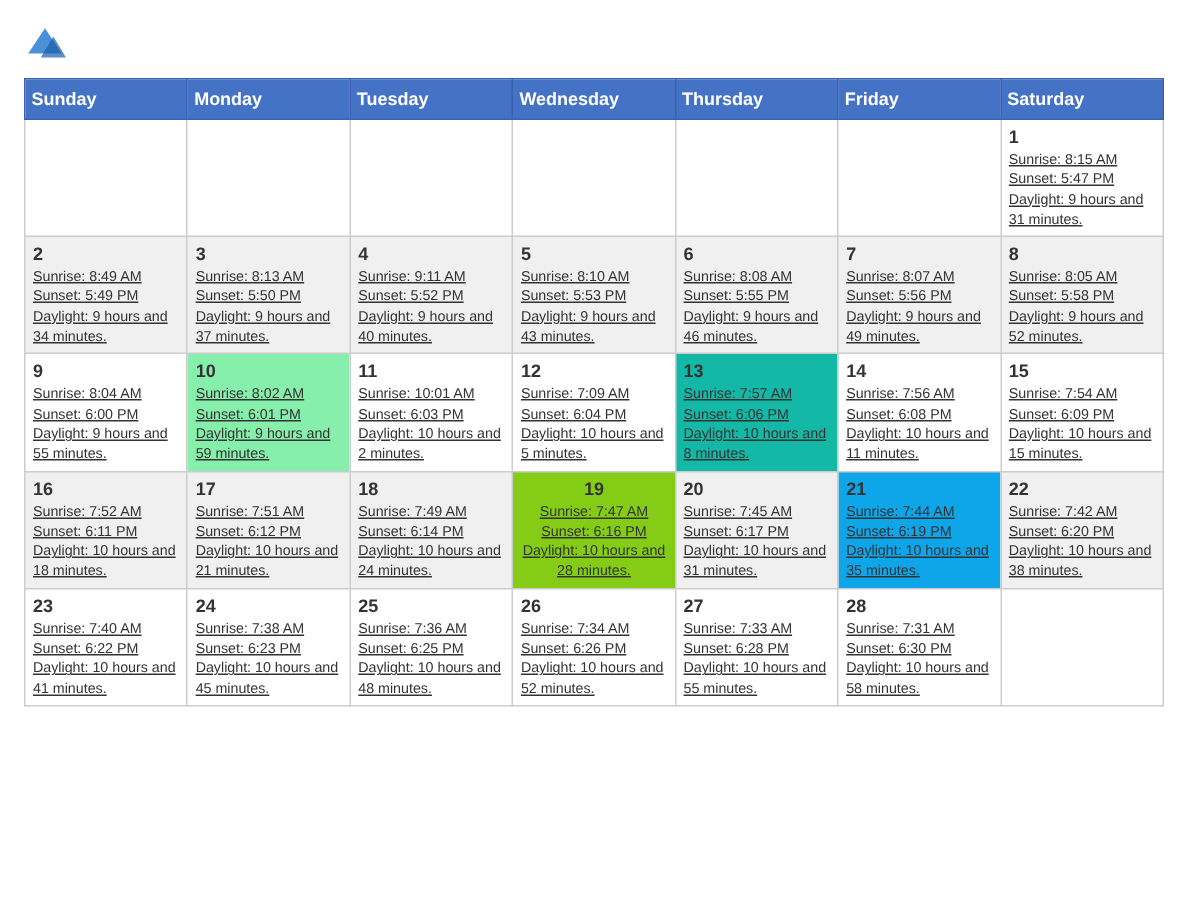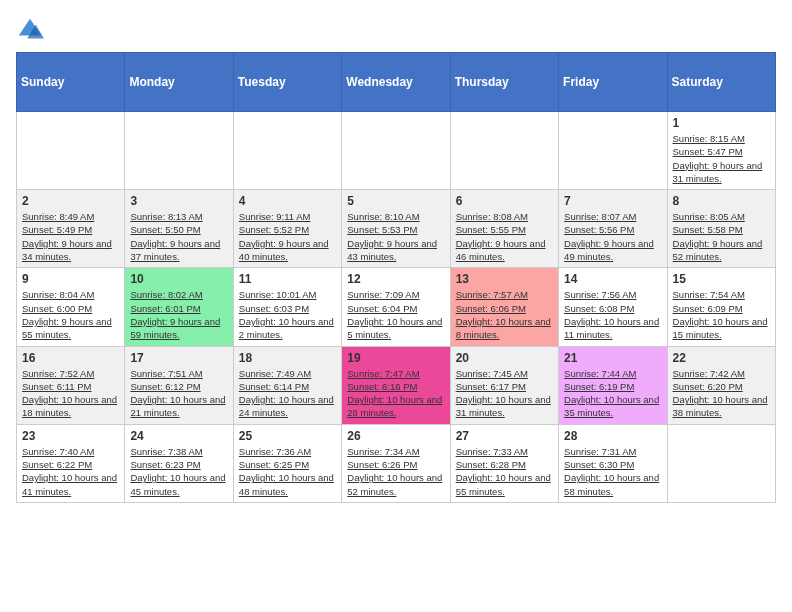--- a/index.html
+++ b/index.html
@@ -49,21 +49,21 @@
     .calendar-table {
       width: 100%;
       border-collapse: collapse;
       border: 1px solid #ccc;
     }
     .calendar-table th {
       background: #4472c4;
       color: #fff;
       font-size: 12px;
       font-weight: bold;
-      padding: 22px 4px;
+      padding: 6px 4px;
       text-align: left;
       border: 1px solid #3a62b0;
     }
     .calendar-table td {
       vertical-align: top;
       width: calc(100% / 7);
       min-height: 80px;
       padding: 4px 5px;
       border: 1px solid #ccc;
       font-size: 10px;
@@ -203,21 +203,21 @@
           <div class="day-info">Sunrise: 10:01 AM
 Sunset: 6:03 PM
 Daylight: 10 hours and 2 minutes.</div>
         </td>
         <td style="background: rgb(255, 255, 255);">
           <span class="day-number">12</span>
           <div class="day-info">Sunrise: 7:09 AM
 Sunset: 6:04 PM
 Daylight: 10 hours and 5 minutes.</div>
         </td>
-        <td style="background: #fca5a5;">
+        <td style="background: #14b8a6;">
           <span class="day-number">13</span>
           <div class="day-info">Sunrise: 7:57 AM
 Sunset: 6:06 PM
 Daylight: 10 hours and 8 minutes.</div>
         </td>
         <td style="background: rgb(255, 255, 255);">
           <span class="day-number">14</span>
           <div class="day-info">Sunrise: 7:56 AM
 Sunset: 6:08 PM
 Daylight: 10 hours and 11 minutes.</div>
@@ -241,33 +241,33 @@
           <div class="day-info">Sunrise: 7:51 AM
 Sunset: 6:12 PM
 Daylight: 10 hours and 21 minutes.</div>
         </td>
         <td style="background: rgb(240, 240, 240);">
           <span class="day-number">18</span>
           <div class="day-info">Sunrise: 7:49 AM
 Sunset: 6:14 PM
 Daylight: 10 hours and 24 minutes.</div>
         </td>
-        <td style="background: #ec4899;">
+        <td style="background: #84cc16; text-align: center;">
           <span class="day-number">19</span>
           <div class="day-info">Sunrise: 7:47 AM
 Sunset: 6:16 PM
 Daylight: 10 hours and 28 minutes.</div>
         </td>
         <td style="background: rgb(240, 240, 240);">
           <span class="day-number">20</span>
           <div class="day-info">Sunrise: 7:45 AM
 Sunset: 6:17 PM
 Daylight: 10 hours and 31 minutes.</div>
         </td>
-        <td style="background: #f0abfc;">
+        <td style="background: #0ea5e9;">
           <span class="day-number">21</span>
           <div class="day-info">Sunrise: 7:44 AM
 Sunset: 6:19 PM
 Daylight: 10 hours and 35 minutes.</div>
         </td>
         <td style="background: rgb(240, 240, 240);">
           <span class="day-number">22</span>
           <div class="day-info">Sunrise: 7:42 AM
 Sunset: 6:20 PM
 Daylight: 10 hours and 38 minutes.</div>

